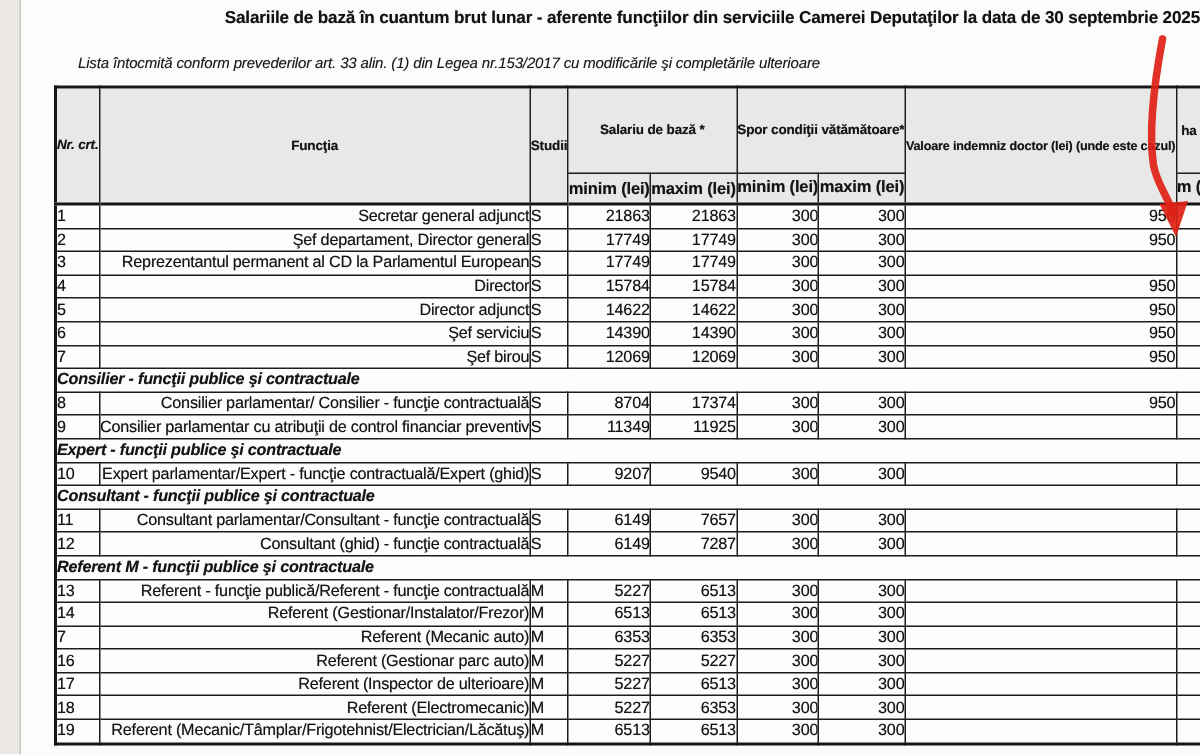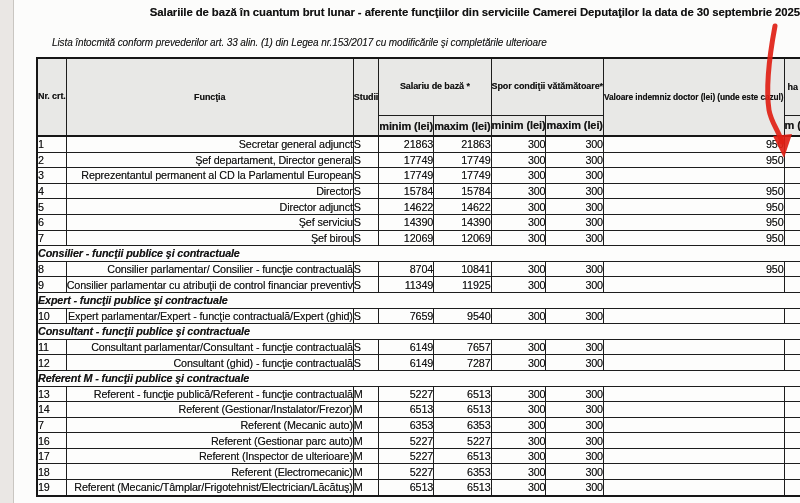--- a/index.html
+++ b/index.html
@@ -39,21 +39,21 @@
   }
   table.salary{border:2px solid #161616;}
   thead th{
     background:#e8e8e6;
     font-size:9px;font-weight:bold;text-align:center;vertical-align:middle;
     letter-spacing:-0.1px;
   }
   tr.h-main th{height:56px;}
   tr.h-sub th{height:19px;font-size:11px;}
   th.pre{white-space:pre-line;line-height:1.25;}
-  th.h-nr{text-align:left;padding-left:2px;}
+  th.h-nr{text-align:left;padding-left:2px;font-style:italic;}
   th.h-doctor{font-size:8.4px;line-height:1.3;}
   th.h-part{text-align:center;padding-left:3px;}
   tbody td{
     height:14.6px;font-size:10.8px;line-height:14px;
     letter-spacing:-0.15px;background:#fdfdfc;vertical-align:middle;
   }
   tbody tr:first-child td{border-top:2.5px solid #161616;}
   td.c-nr{text-align:left;padding-left:3px;}
   td.c-func{text-align:right;padding-left:5px;}
   td.c-studii{text-align:left;padding-left:3px;}
@@ -192,21 +192,21 @@
           <td class="c-part"></td>
         </tr>
         <tr>
           <td colspan="9" class="section">Consilier - funcţii publice şi contractuale</td>
         </tr>
         <tr>
           <td class="c-nr">8</td>
           <td class="c-func">Consilier parlamentar/ Consilier - funcţie contractuală</td>
           <td class="c-studii">S</td>
           <td class="c-num">8704</td>
-          <td class="c-num">10841</td>
+          <td class="c-num">17374</td>
           <td class="c-num">300</td>
           <td class="c-num">300</td>
           <td class="c-doc">950</td>
           <td class="c-part"></td>
         </tr>
         <tr>
           <td class="c-nr">9</td>
           <td class="c-func">Consilier parlamentar cu atribuţii de control financiar preventiv</td>
           <td class="c-studii">S</td>
           <td class="c-num">11349</td>
@@ -216,21 +216,21 @@
           <td class="c-doc"></td>
           <td class="c-part"></td>
         </tr>
         <tr>
           <td colspan="9" class="section">Expert - funcţii publice şi contractuale</td>
         </tr>
         <tr>
           <td class="c-nr">10</td>
           <td class="c-func">Expert parlamentar/Expert - funcţie contractuală/Expert (ghid)</td>
           <td class="c-studii">S</td>
-          <td class="c-num">7659</td>
+          <td class="c-num">9207</td>
           <td class="c-num">9540</td>
           <td class="c-num">300</td>
           <td class="c-num">300</td>
           <td class="c-doc"></td>
           <td class="c-part"></td>
         </tr>
         <tr>
           <td colspan="9" class="section">Consultant  - funcţii publice şi contractuale</td>
         </tr>
         <tr>

